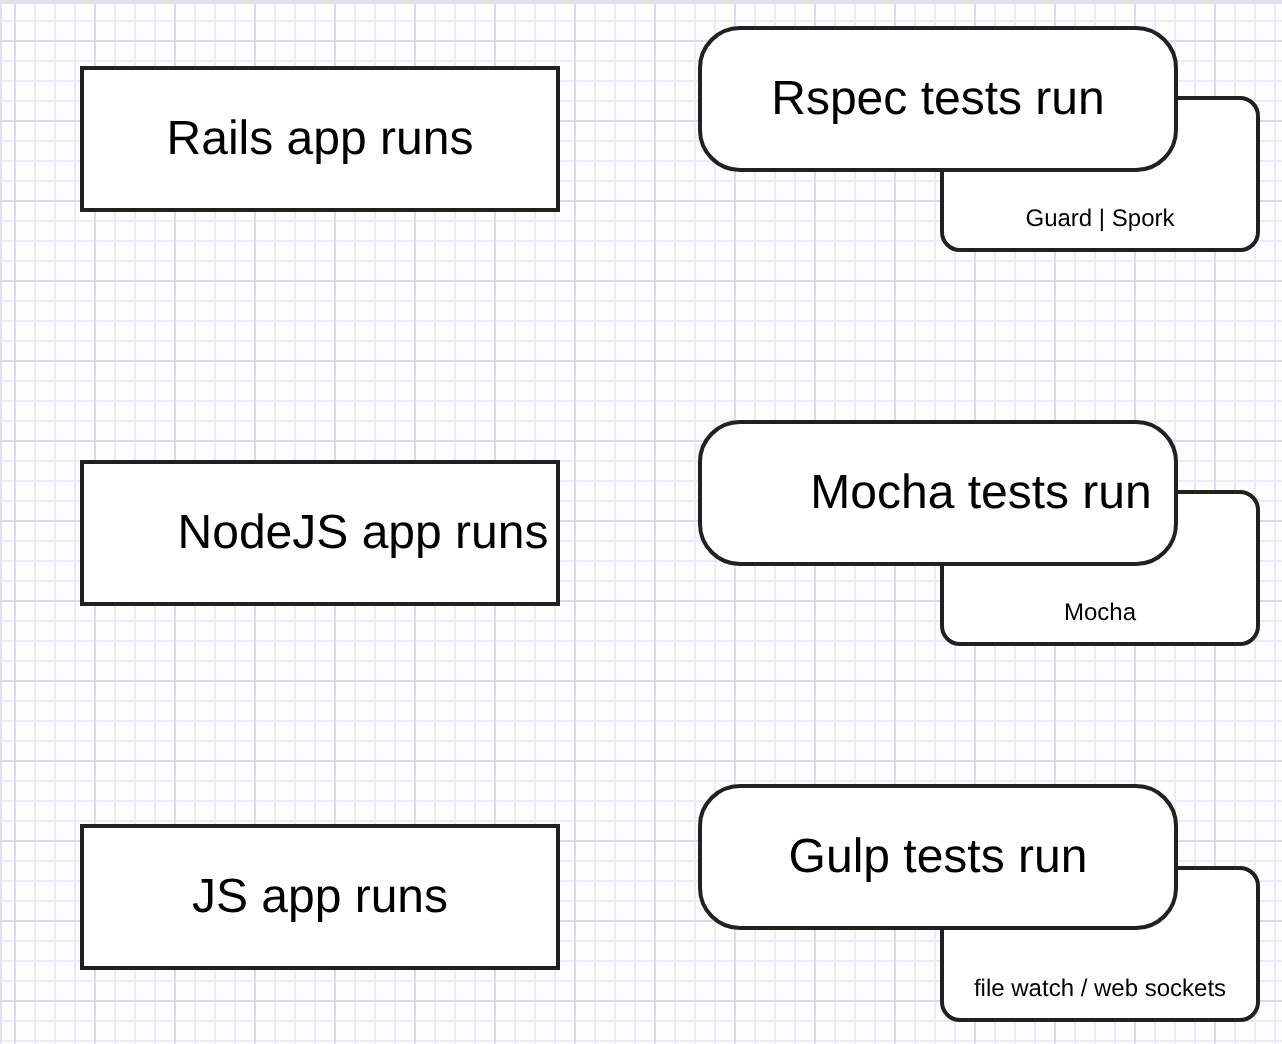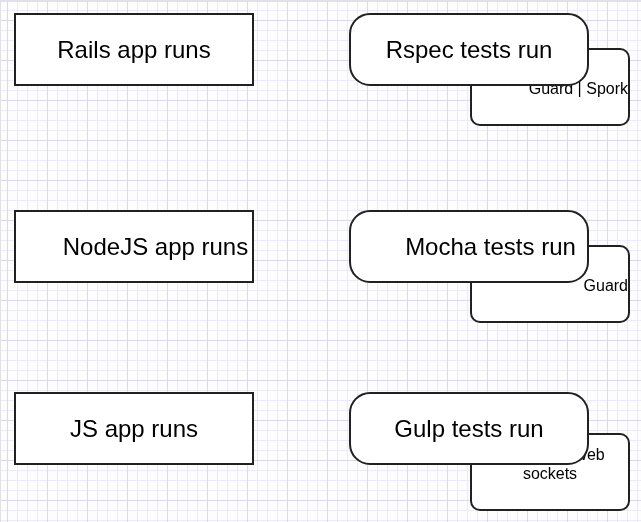--- a/index.html
+++ b/index.html
@@ -58,29 +58,28 @@
     height: 73px;
     font-size: 24px;
     line-height: 1.15;
     z-index: 2;
   }
 
   .tool-node {
     width: 160px;
     height: 78px;
     border-radius: 10px;
-    font-size: 16px;
+    font-size: 12px;
     line-height: 1.15;
     align-items: flex-end;
-    padding-bottom: 26px;
+    padding-bottom: 7px;
     z-index: 1;
-    justify-content: flex-end;
   }
 
-  .col-app  { left: 14px; }
+  .col-app  { left: 40px; margin-top: 20px; }
   .col-test { left: 349px; border-radius: 21px; }
   .col-tool { left: 470px; }
 
   .r0.rect-node { top: 13px; }
   .r0.tool-node { top: 48px; }
   .r1.rect-node { top: 210px; padding-left: 43px; }
   .r1.tool-node { top: 245px; }
   .r2.rect-node { top: 392px; align-items: center; }
   .r2.tool-node { top: 433px; }
 </style>
@@ -98,21 +97,21 @@
     <div class="node rect-node col-app r0">
       <span>Rails app runs</span>
     </div>
     <div class="node rect-node col-test r0">
       <span>Rspec tests run</span>
     </div>
   </div>
 
   <div>
     <div class="node tool-node col-tool r1">
-      <span>Guard</span>
+      <span>Mocha</span>
     </div>
     <div class="node rect-node col-app r1">
       <span>NodeJS app runs</span>
     </div>
     <div class="node rect-node col-test r1">
       <span>Mocha tests run</span>
     </div>
   </div>
 
   <div>

